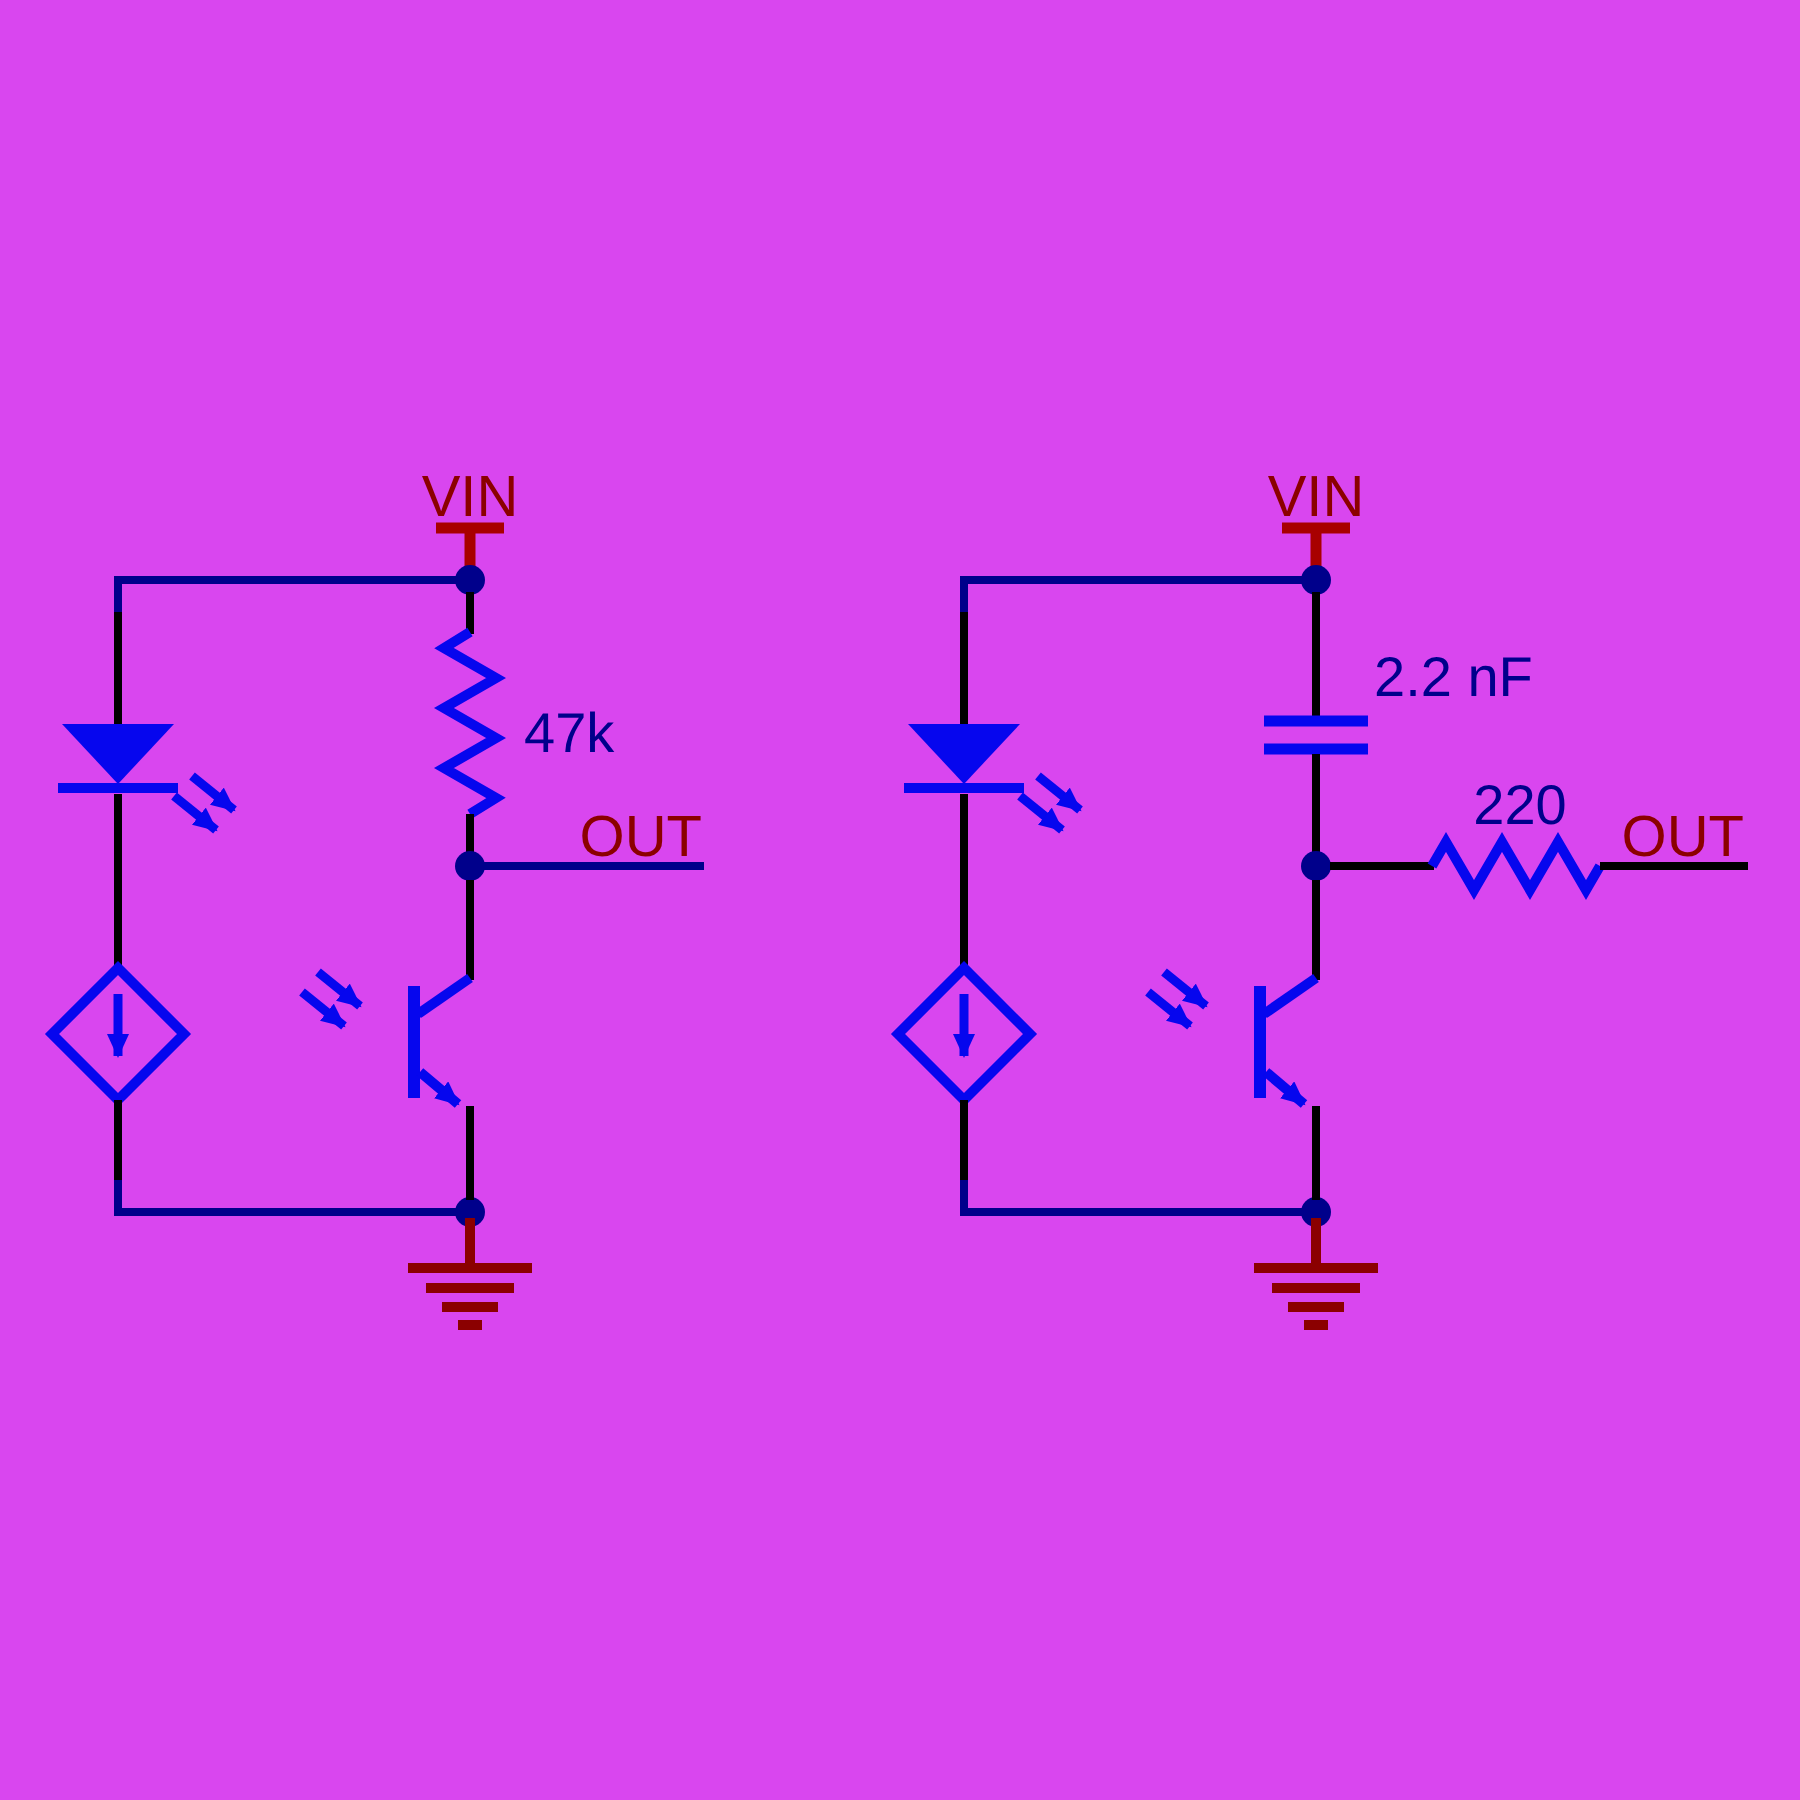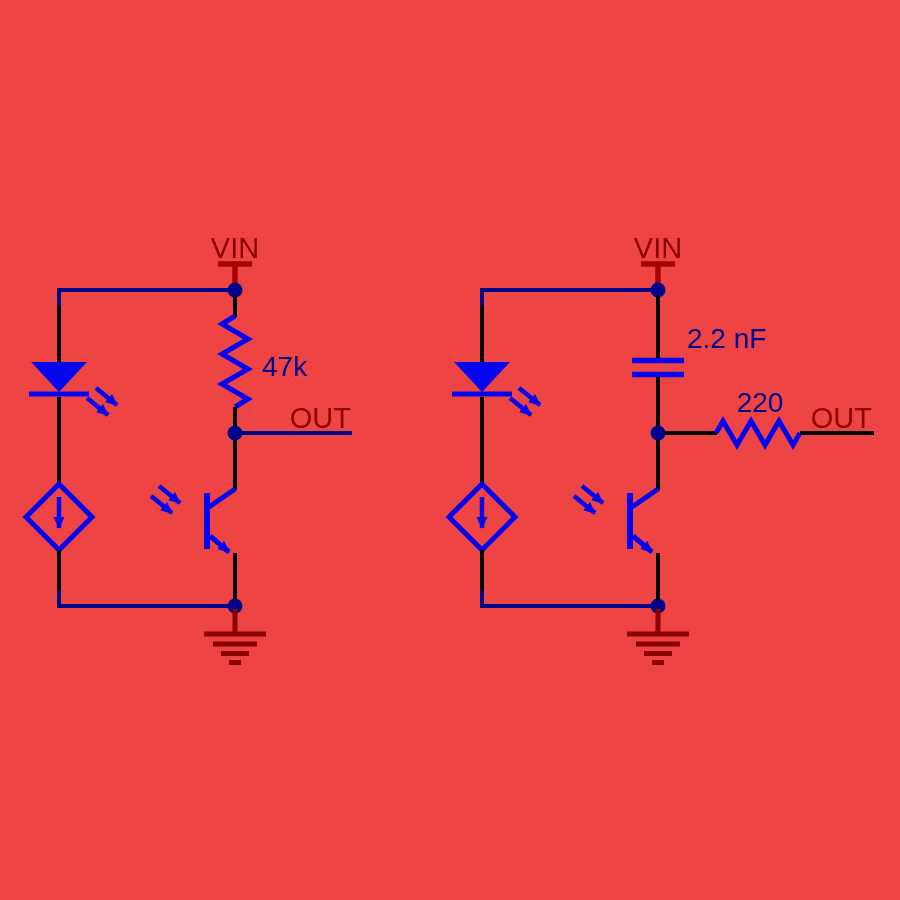--- a/index.html
+++ b/index.html
@@ -4,21 +4,21 @@
 <style>
   html, body {
     margin: 0;
     padding: 0;
     background: #ffffff;
   }
   #stage {
     position: relative;
     width: 900px;
     height: 900px;
-    background: #ef4444;
+    background: #d946ef;
     overflow: hidden;
   }
   svg text {
     font-family: "Liberation Sans", sans-serif;
   }
   .net-label {
     font-size: 29px;
     fill: #8B0000;
   }
   .value-label {

